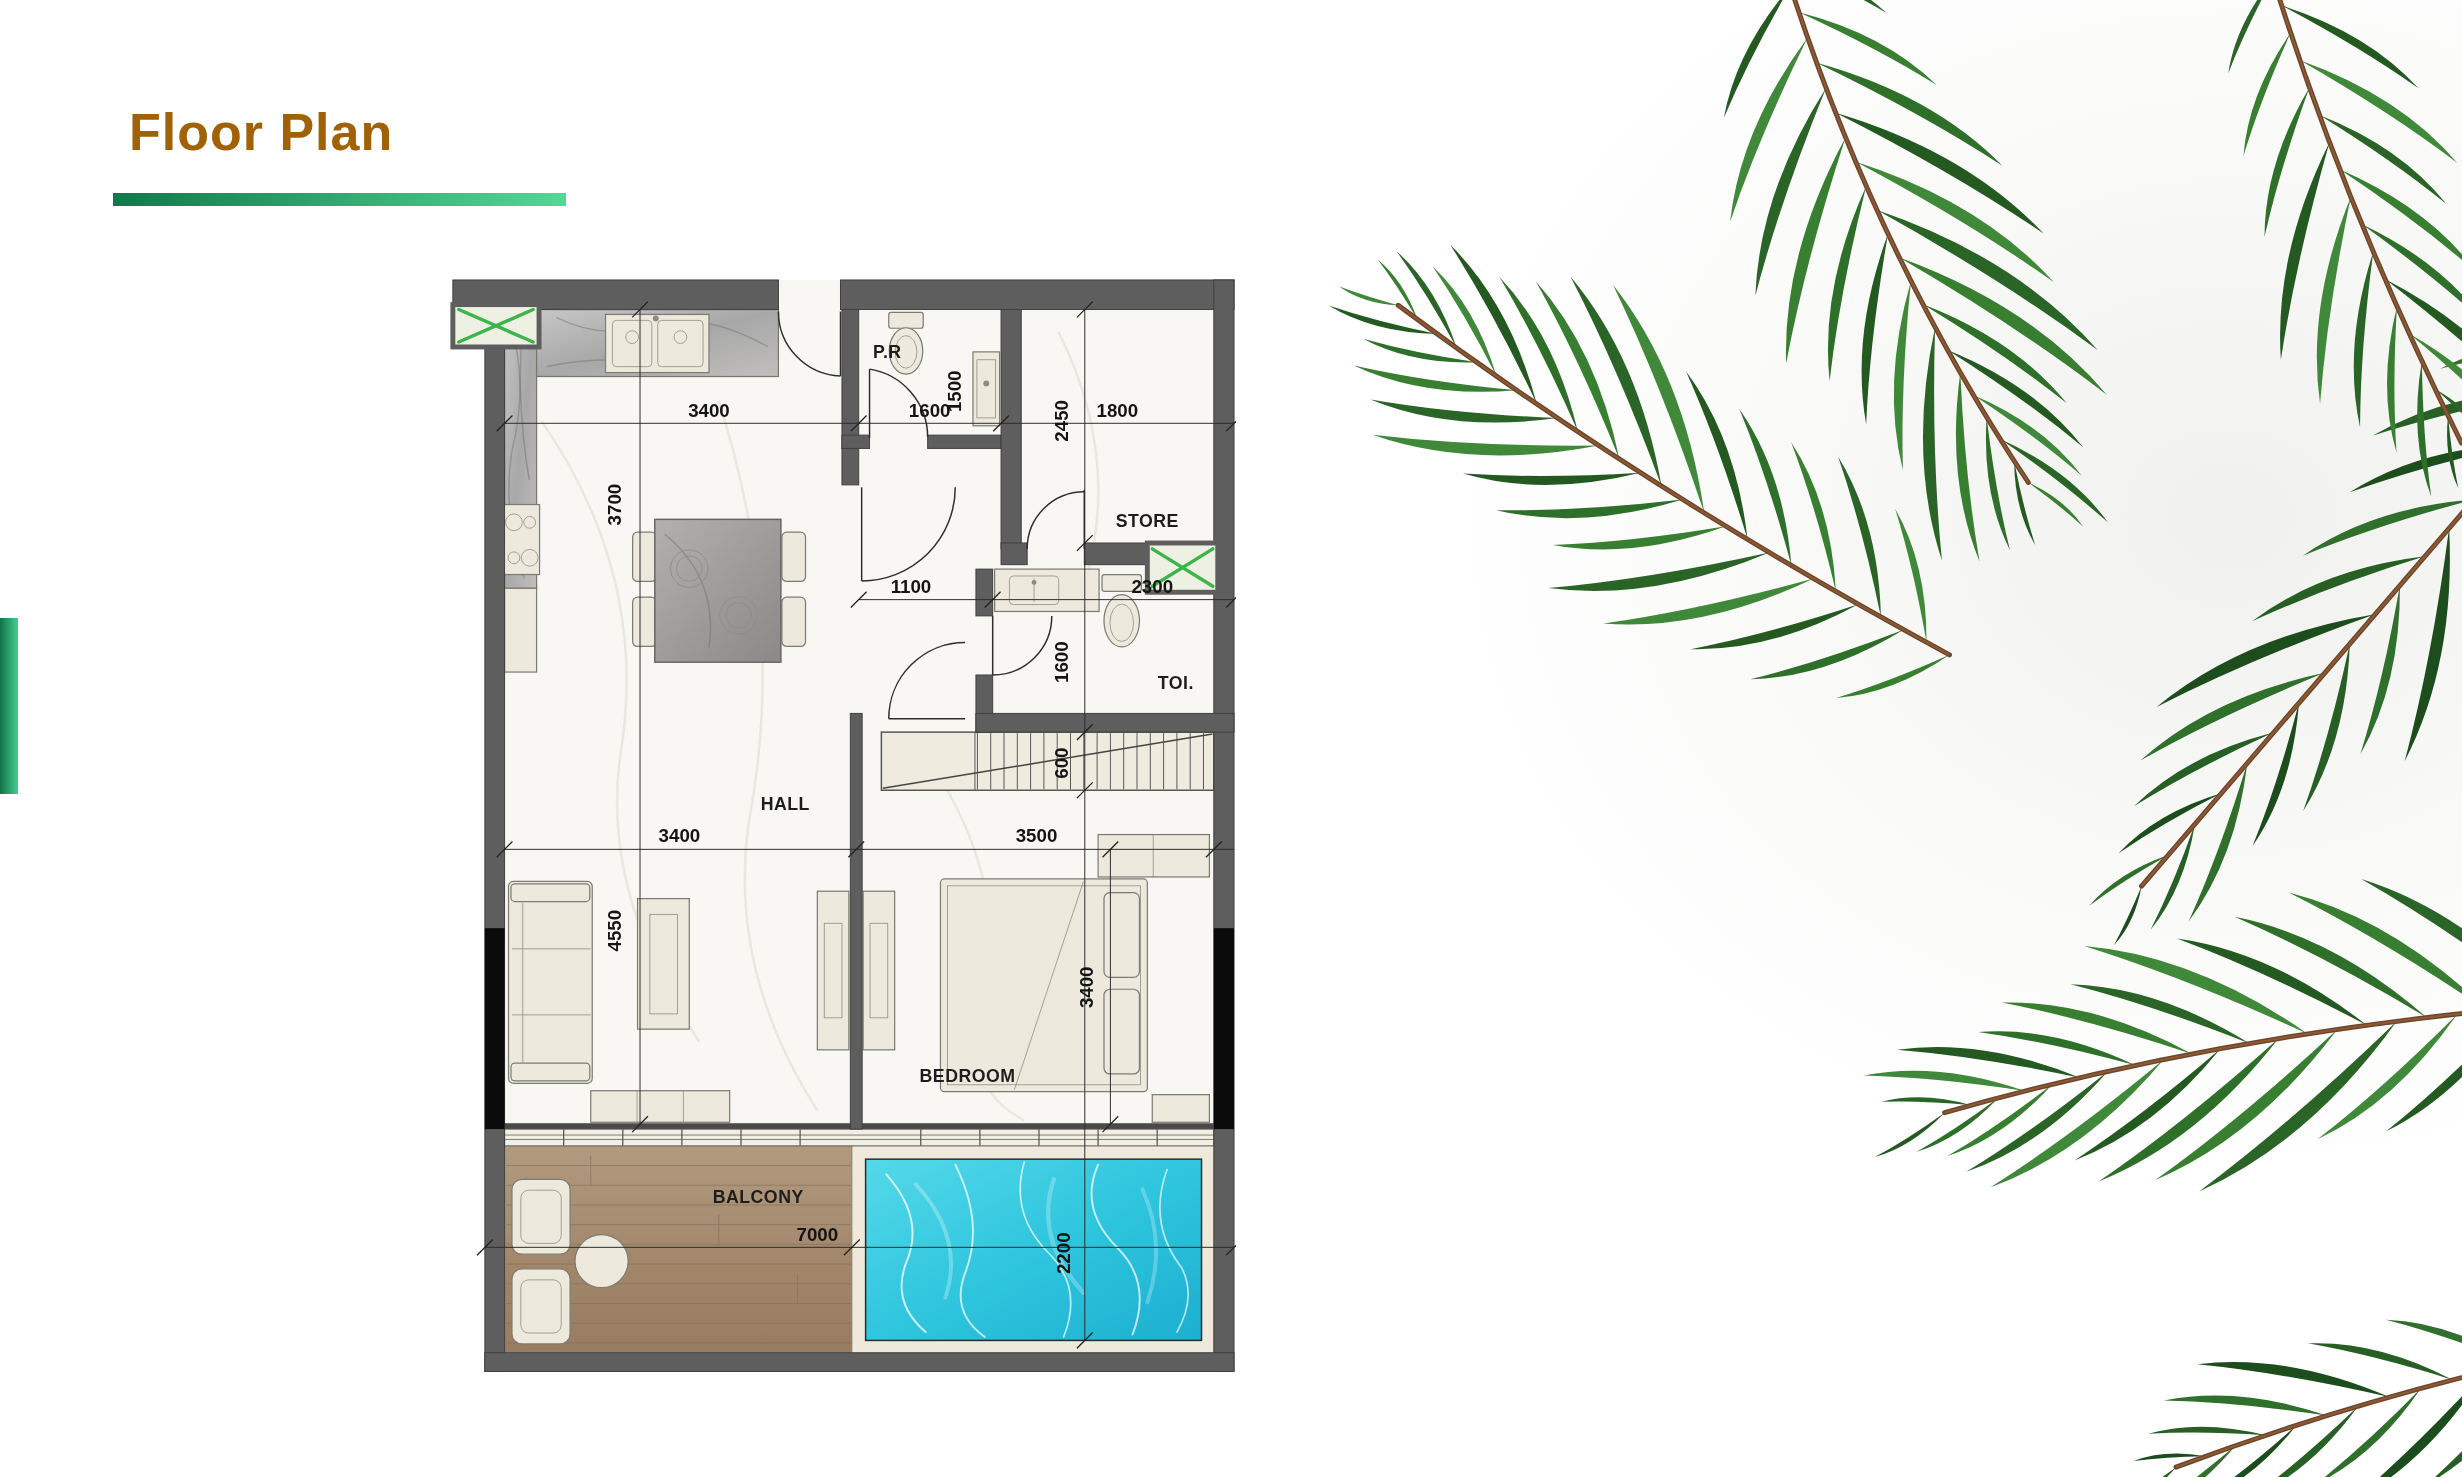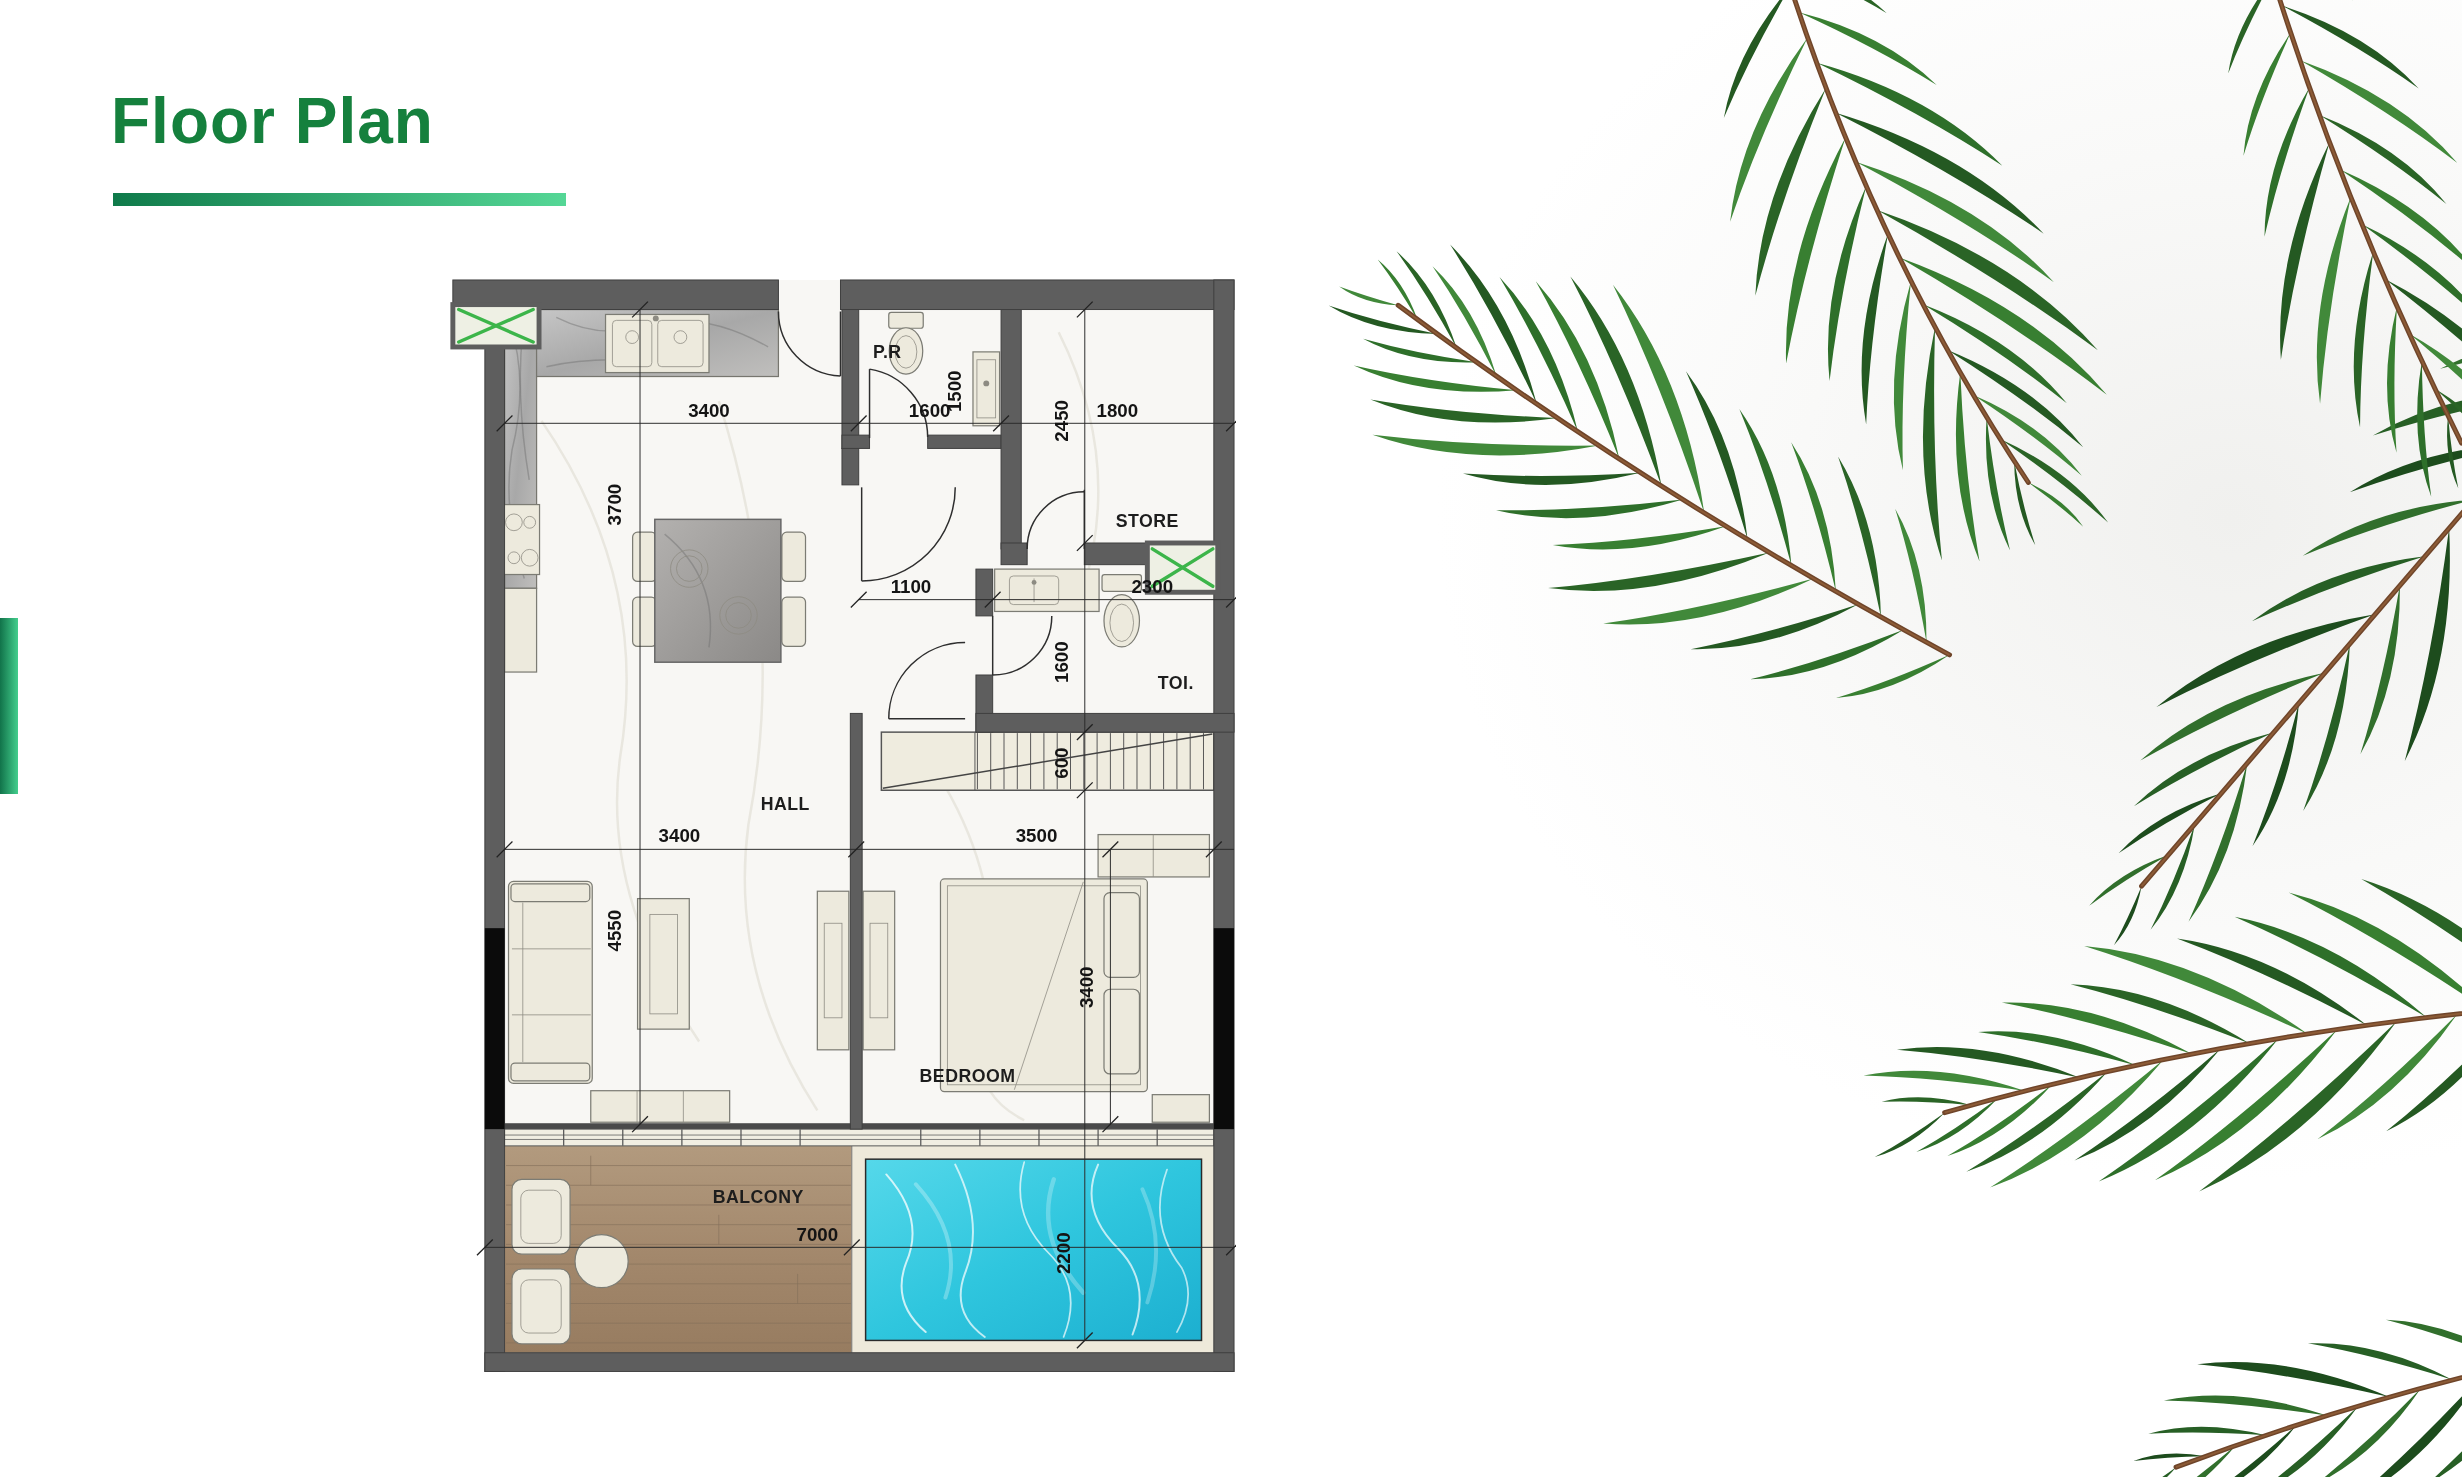--- a/index.html
+++ b/index.html
@@ -1,20 +1,20 @@
 <!DOCTYPE html>
 <html style="font-size:7.9px"><head>
 <meta charset="utf-8">
 <style>
   html,body{margin:0;padding:0;background:#ffffff;}
   .stage{position:relative;width:2627px;height:1477px;overflow:hidden;background:#ffffff;
          font-family:"Liberation Sans",sans-serif;}
   
-  .page-title{position:absolute;left:111px;top:84px;font-size:64px;font-weight:bold;
-              color:#15803d;letter-spacing:1px;margin:0;}
+  .page-title{position:absolute;left:111px;top:84px;font-size:52px;font-weight:bold;
+              color:#a16207;letter-spacing:1px;margin:18px;}
   .title-underline{position:absolute;left:113px;top:193px;width:453px;height:12.8px;
               background:linear-gradient(90deg,#0f7a4a,#55d796);}
   .accent-bar{position:absolute;left:0;top:618px;width:18px;height:176px;
               background:linear-gradient(90deg,#11734a,#44ce8d);}
   
   .palm-bg{position:absolute;left:1305px;top:0;width:1322px;height:1477px;
            background:radial-gradient(60% 45% at 70% 35%,#f0f0ee 0%,#f9f9f8 55%,#ffffff 100%);}
   .palm-svg{position:absolute;left:1280px;top:0;width:1346px;height:1477px;}
   
   .plan-svg{position:absolute;left:443px;top:273px;width:793px;height:1101px;}

